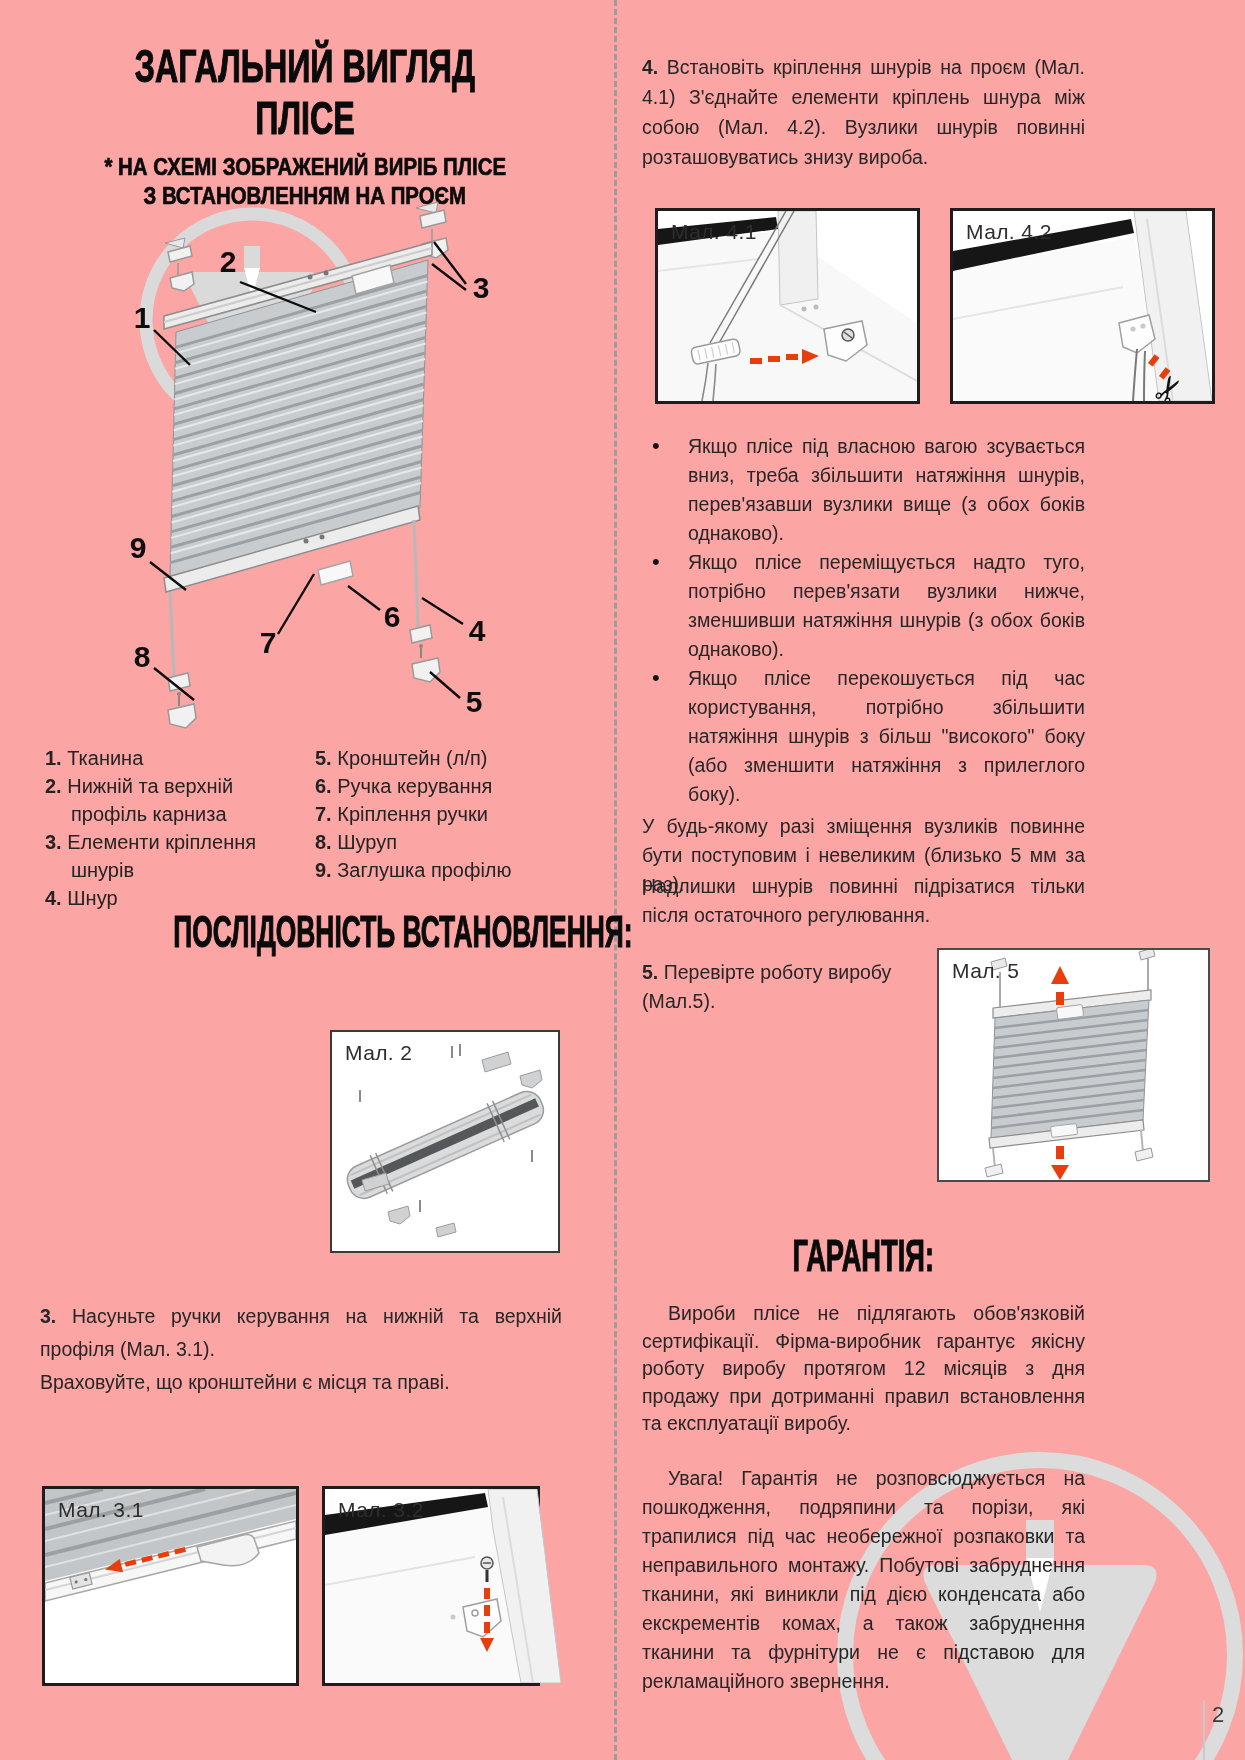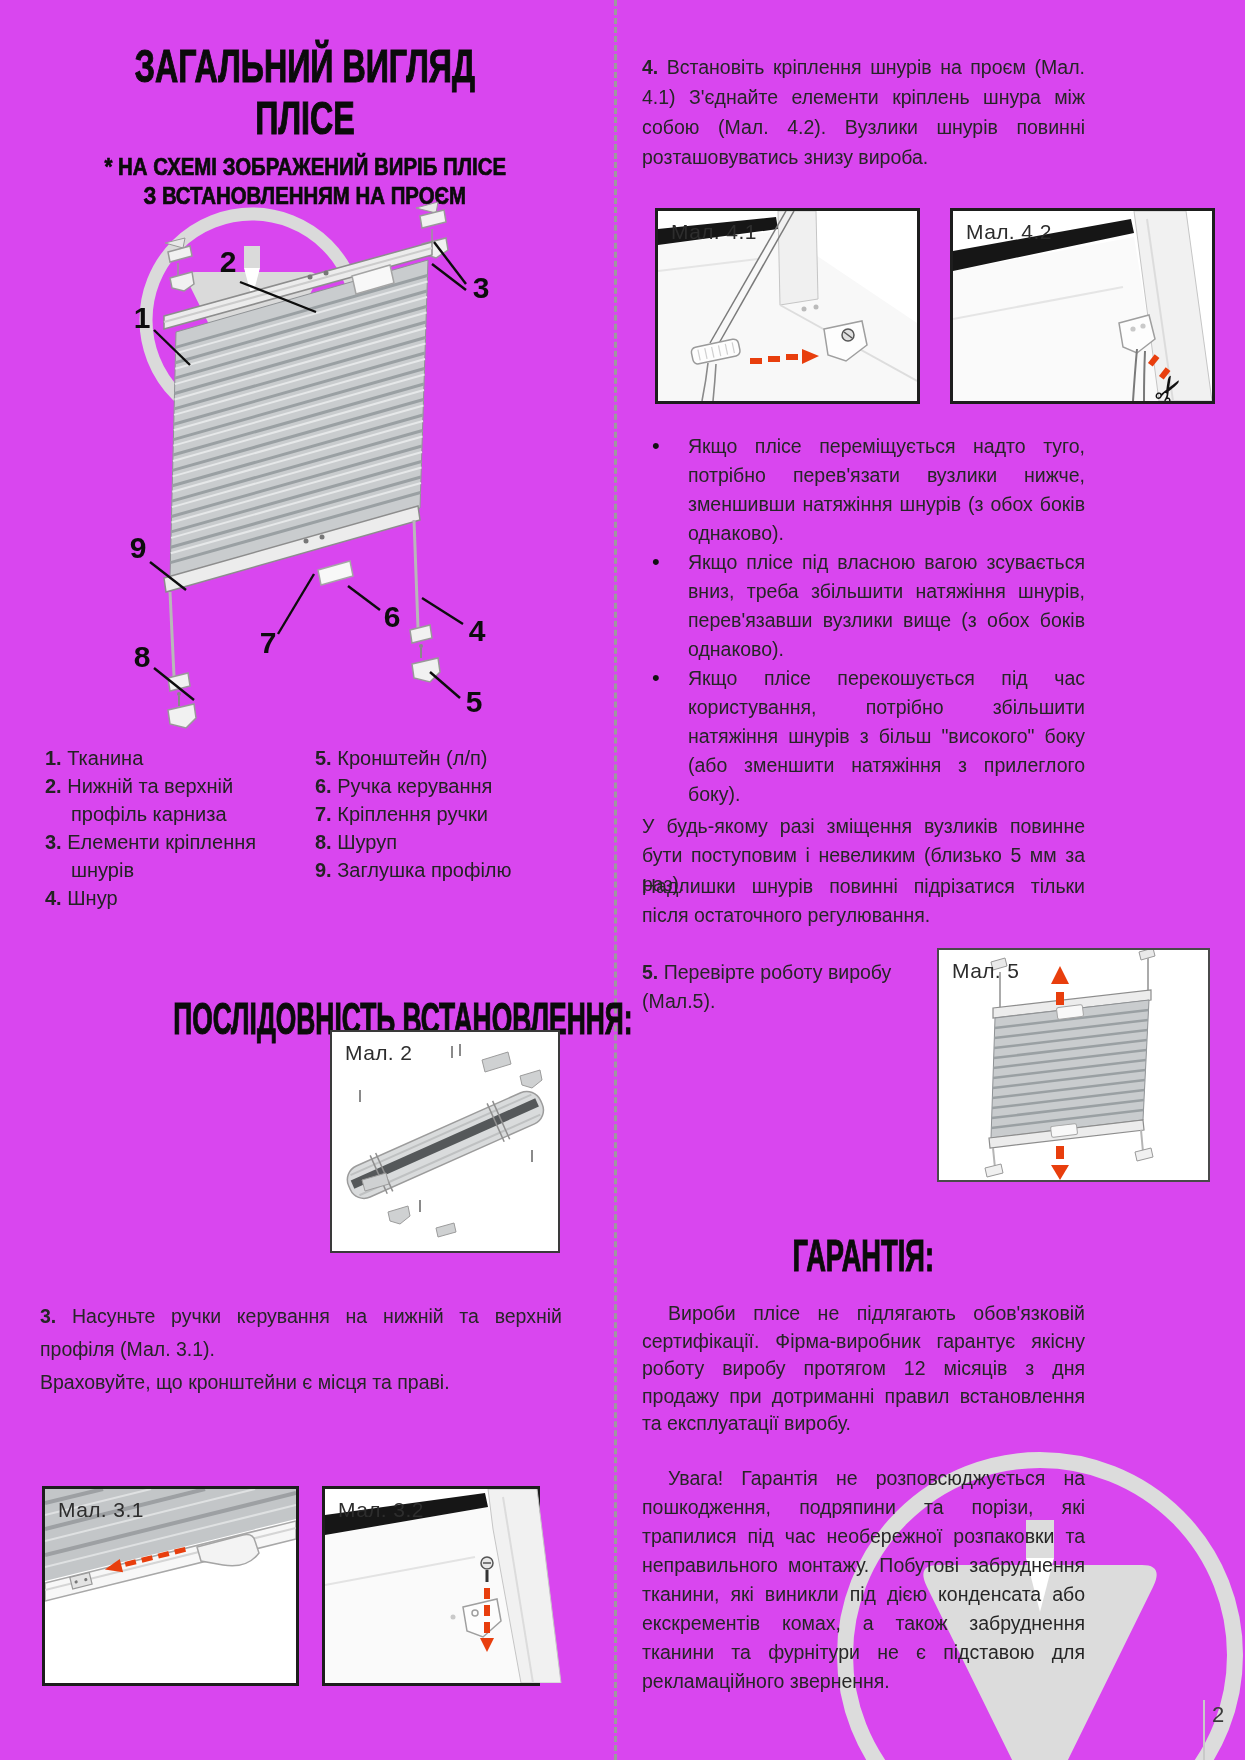--- a/index.html
+++ b/index.html
@@ -1,16 +1,16 @@
 <!DOCTYPE html>
 <html><head>
 <meta charset="utf-8">
 <style>
   html,body{margin:0;padding:0;background:#fff}
-  .page{position:relative;width:1245px;height:1760px;background:#d946ef;overflow:hidden;
+  .page{position:relative;width:1245px;height:1760px;background:#fca5a5;overflow:hidden;
         font-family:"Liberation Sans",sans-serif;color:#232323}
   .abs{position:absolute}
   .center{text-align:center}
   .hd{font-weight:700;color:#0b0b0b;white-space:nowrap;-webkit-text-stroke:1.1px #0b0b0b}
   .squeeze{display:inline-block;transform-origin:center top}
   .just{text-align:justify}
   .bodytx{font-size:19.5px;line-height:29px;color:#262626}
   .fig{position:absolute;background:#fff;box-sizing:border-box}
   .fig-label{position:absolute;left:13px;top:9px;font-size:21px;color:#2d2d2d;letter-spacing:.4px;z-index:3}
   .legend-item{padding-left:26px;text-indent:-26px;font-size:20px;line-height:28px}
@@ -161,21 +161,21 @@
     <div class="legend-item"><b>4.</b> <span>Шнур</span></div>
   </div>
   <div class="abs" style="left:315px;top:744px;width:250px">
     <div class="legend-item"><b>5.</b> <span>Кронштейн (л/п)</span></div>
     <div class="legend-item"><b>6.</b> <span>Ручка керування</span></div>
     <div class="legend-item"><b>7.</b> <span>Кріплення ручки</span></div>
     <div class="legend-item"><b>8.</b> <span>Шуруп</span></div>
     <div class="legend-item"><b>9.</b> <span>Заглушка профілю</span></div>
   </div>
 
-  <div class="abs center" style="left:20px;top:995px;width:570px">
+  <div class="abs center" style="left:20px;top:908px;width:570px">
     <div class="hd" style="font-size:44px;line-height:48px">
       <span class="squeeze" style="transform:scaleX(.60)">ПОСЛІДОВНІСТЬ ВСТАНОВЛЕННЯ:</span>
     </div>
   </div>
 
 
   <div class="fig" style="left:330px;top:1030px;width:230px;height:223px;border:2px solid #3a3a3a">
     <div class="fig-label">Мал. 2</div>
     <svg width="226" height="219" viewBox="0 0 226 219" style="position:absolute;left:0;top:0">
       <g transform="rotate(-24 113 112)">
@@ -329,22 +329,22 @@
       </g>
       <g fill="#e83e0d">
         <rect x="198" y="144" width="6" height="11" transform="rotate(38 201 149)"></rect>
         <rect x="209" y="157" width="6" height="11" transform="rotate(38 212 162)"></rect>
       </g>
       <text x="196" y="186" font-size="36" fill="#111" transform="rotate(-60 218 172)">✂</text>
     </svg>
   </div>
 
   <div class="abs bodytx" style="left:642px;top:432px;width:443px">
+    <div class="bullet">Якщо плісе під власною вагою зсувається вниз, треба збільшити натяжіння шнурів, перев'язавши вузлики вище (з обох боків однаково).</div>
     <div class="bullet">Якщо плісе переміщується надто туго, потрібно перев'язати вузлики нижче, зменшивши натяжіння шнурів (з обох боків однаково).</div>
-    <div class="bullet">Якщо плісе під власною вагою зсувається вниз, треба збільшити натяжіння шнурів, перев'язавши вузлики вище (з обох боків однаково).</div>
     <div class="bullet">Якщо плісе перекошується під час користування, потрібно збільшити натяжіння шнурів з більш "високого" боку (або зменшити натяжіння з прилеглого боку).</div>
   </div>
 
   <div class="abs bodytx just" style="left:642px;top:812px;width:443px">У будь-якому разі зміщення вузликів повинне бути поступовим і невеликим (близько 5 мм за раз).</div>
   <div class="abs bodytx just" style="left:642px;top:872px;width:443px">Надлишки шнурів повинні підрізатися тільки після остаточного регулювання.</div>
 
   <div class="abs bodytx" style="left:642px;top:958px;width:280px">
     <b>5.</b><span> Перевірте роботу виробу (Мал.5).</span>
   </div>
 

